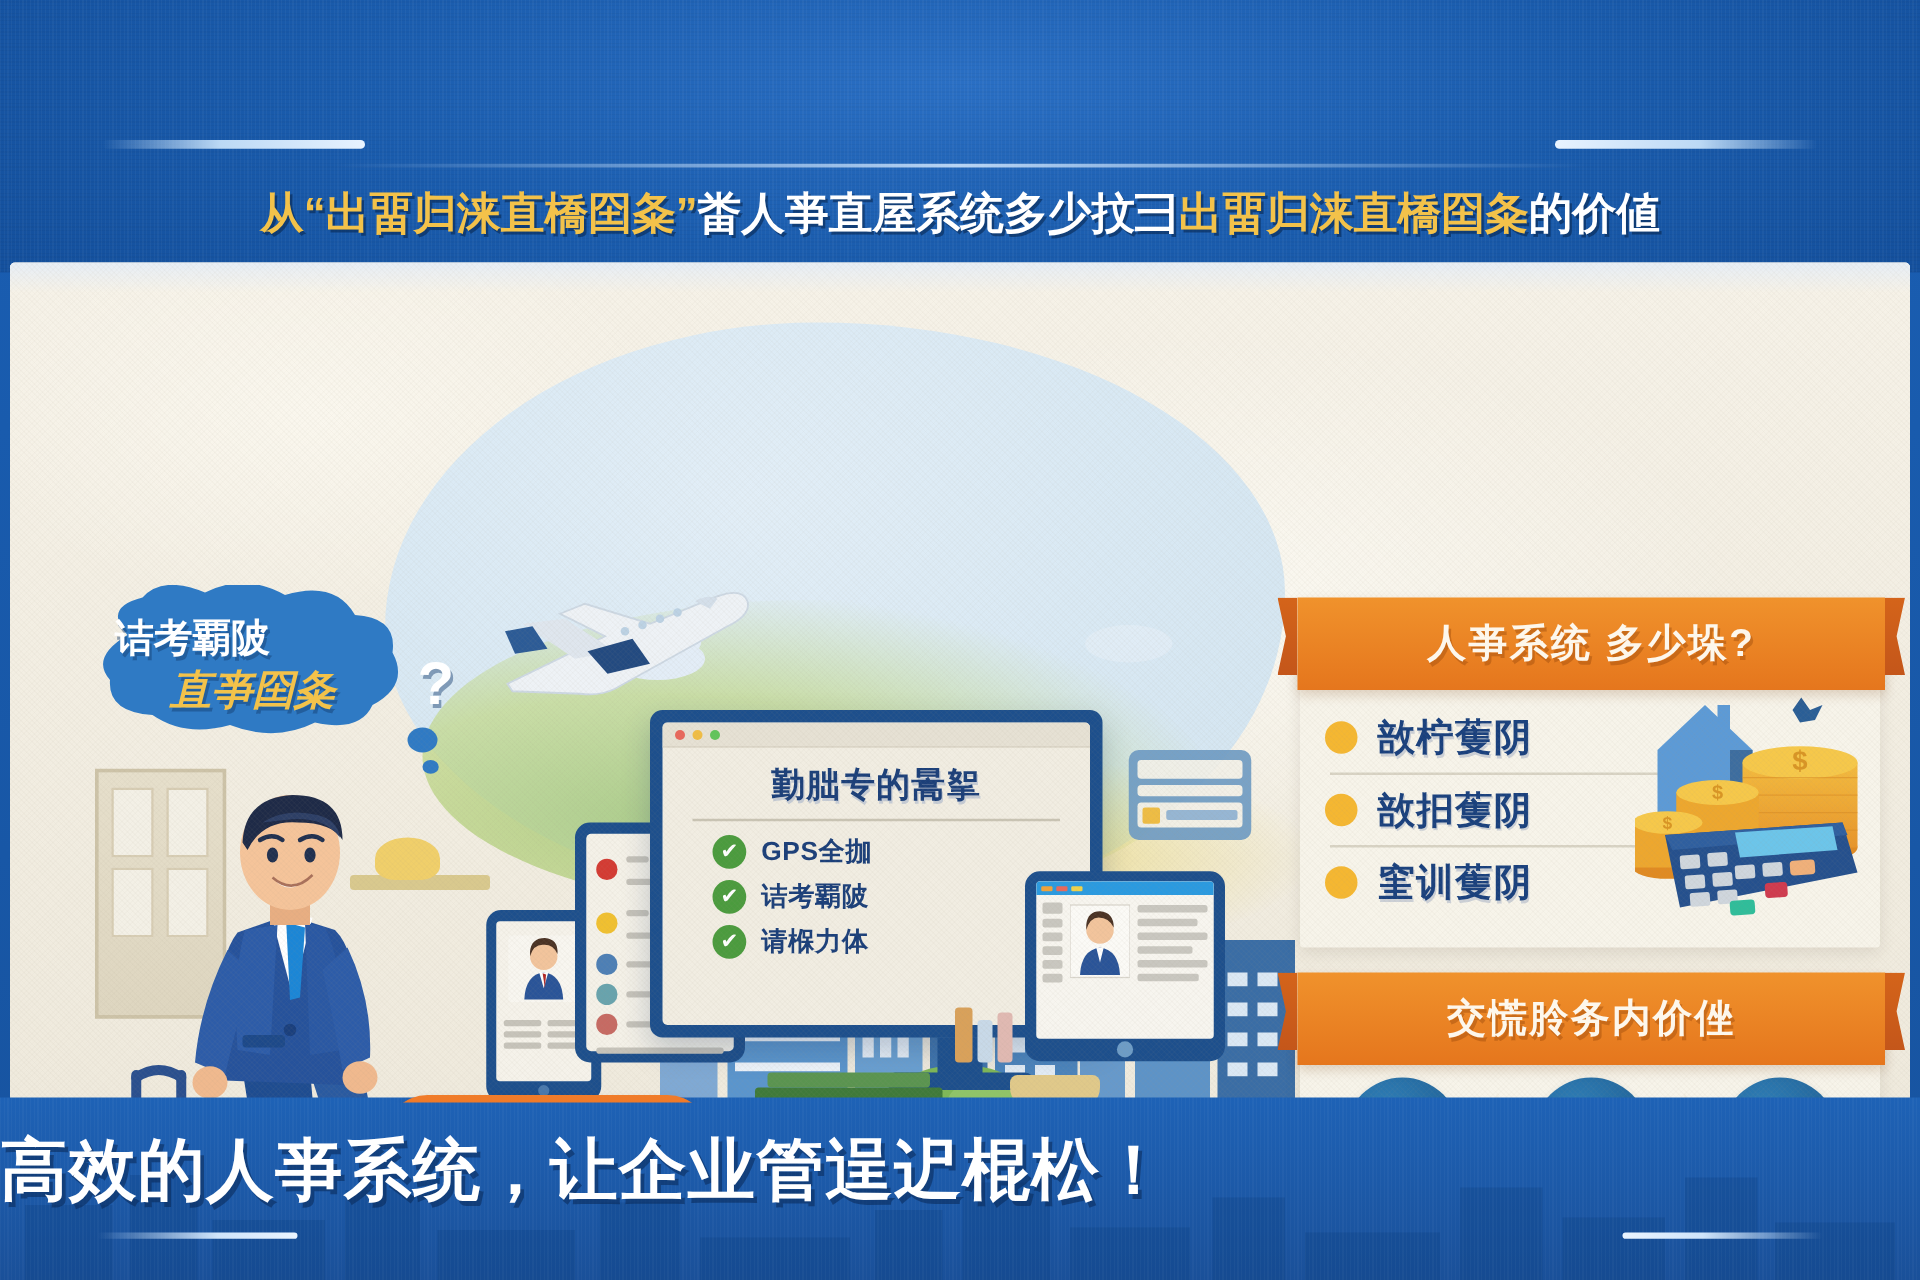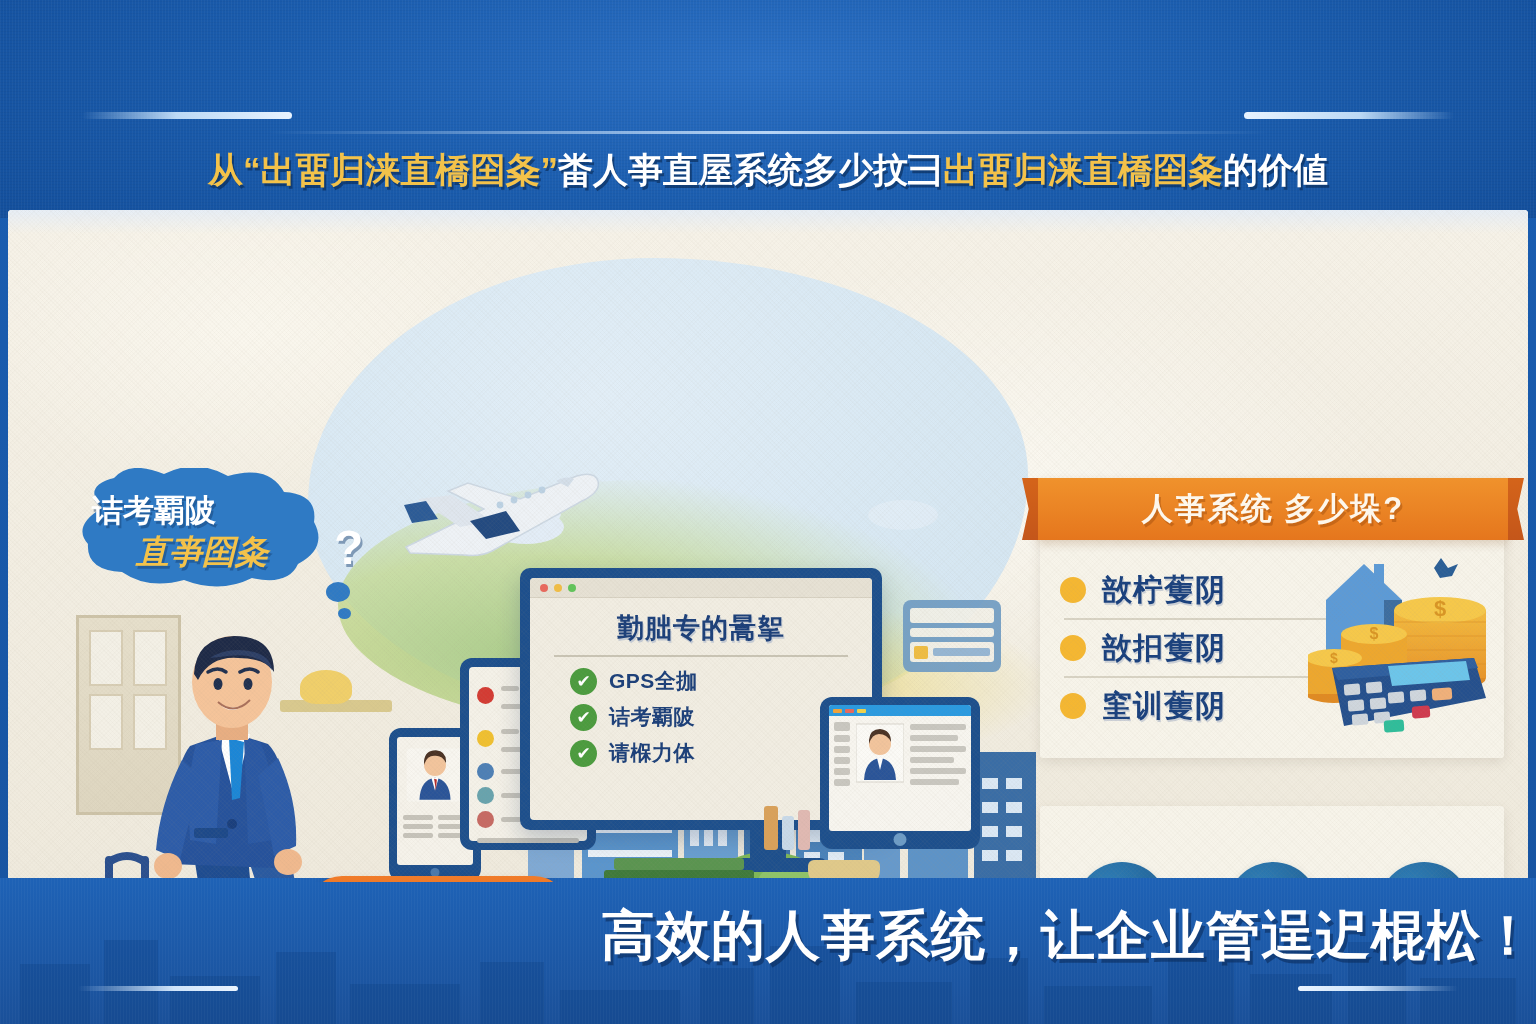--- a/index.html
+++ b/index.html
@@ -272,21 +272,21 @@
   
   .rcard {
     position:absolute; background:#f7f4ea;
     box-shadow: 0 4px 12px rgba(90,80,60,0.13);
     border-radius:3px;
   }
   .rcard1 { left:1032px; top:296px; width:464px; height:252px; }
   .rcard2 { left:1032px; top:596px; width:464px; height:262px; }
 
   .ribbon {
-    position:absolute; height:62px;
+    position:absolute; height:74px;
     background: linear-gradient(180deg,#f0922c 0%, #e5761d 100%);
     display:flex; align-items:center; justify-content:center;
     box-shadow: 0 4px 9px rgba(120,60,10,0.20);
     z-index:7;
   }
   .ribbon1 { left:1030px; top:268px; width:470px; }
   .ribbon2 { left:1030px; top:568px; width:470px; }
   .ribbon-txt {
     font-size:31px; font-weight:900; color:#fdf7ec;
     letter-spacing:2px; white-space:nowrap;
@@ -333,21 +333,21 @@
     position:absolute; left:0; top:878px; width:1536px; height:146px;
     background: linear-gradient(180deg,#1e62b6 0%, #1a5099 100%);
     overflow:hidden;
   }
   .footer::after{
     content:""; position:absolute; inset:0;
     background-image: repeating-linear-gradient(90deg, rgba(255,255,255,0.03) 0 1px, transparent 1px 3px);
   }
   .f-city { position:absolute; left:0; bottom:0; width:1536px; height:118px; opacity:.35; }
   .footer-txt {
-    position:absolute; left:0; right:0; top:22px; text-align:right;
+    position:absolute; left:0; right:0; top:22px; text-align:left;
     font-size:54px; font-weight:900; color:#ffffff; letter-spacing:1px;
     text-shadow: 3px 4px 0 rgba(10,40,85,0.55);
     white-space:nowrap; z-index:3;
   }
   .f-rule {
     position:absolute; top:108px; height:5px; border-radius:3px; z-index:2;
     background: linear-gradient(90deg, rgba(255,255,255,0) 0%, #cfe4fa 60%, #eaf4ff 100%);
   }
   .f-rule.left  { left:78px;  width:160px; }
   .f-rule.right { right:78px; width:160px;
@@ -751,20 +751,23 @@
         <defs>
           <linearGradient id="cg" x1="0" y1="0" x2="0" y2="1">
             <stop offset="0%" stop-color="#f3bb3f"></stop>
             <stop offset="100%" stop-color="#e8952a"></stop>
           </linearGradient>
         </defs>
       </svg>
     </div>
 
     <div class="rcard rcard2"></div>
+    <div class="ribbon ribbon2">
+      <div class="ribbon-txt">交慌朎务内价侳</div>
+    </div>
 
     <div class="vrow">
 
       <div class="vcol">
         <div class="vcircle">
           
           
         </div>
 
       </div>

